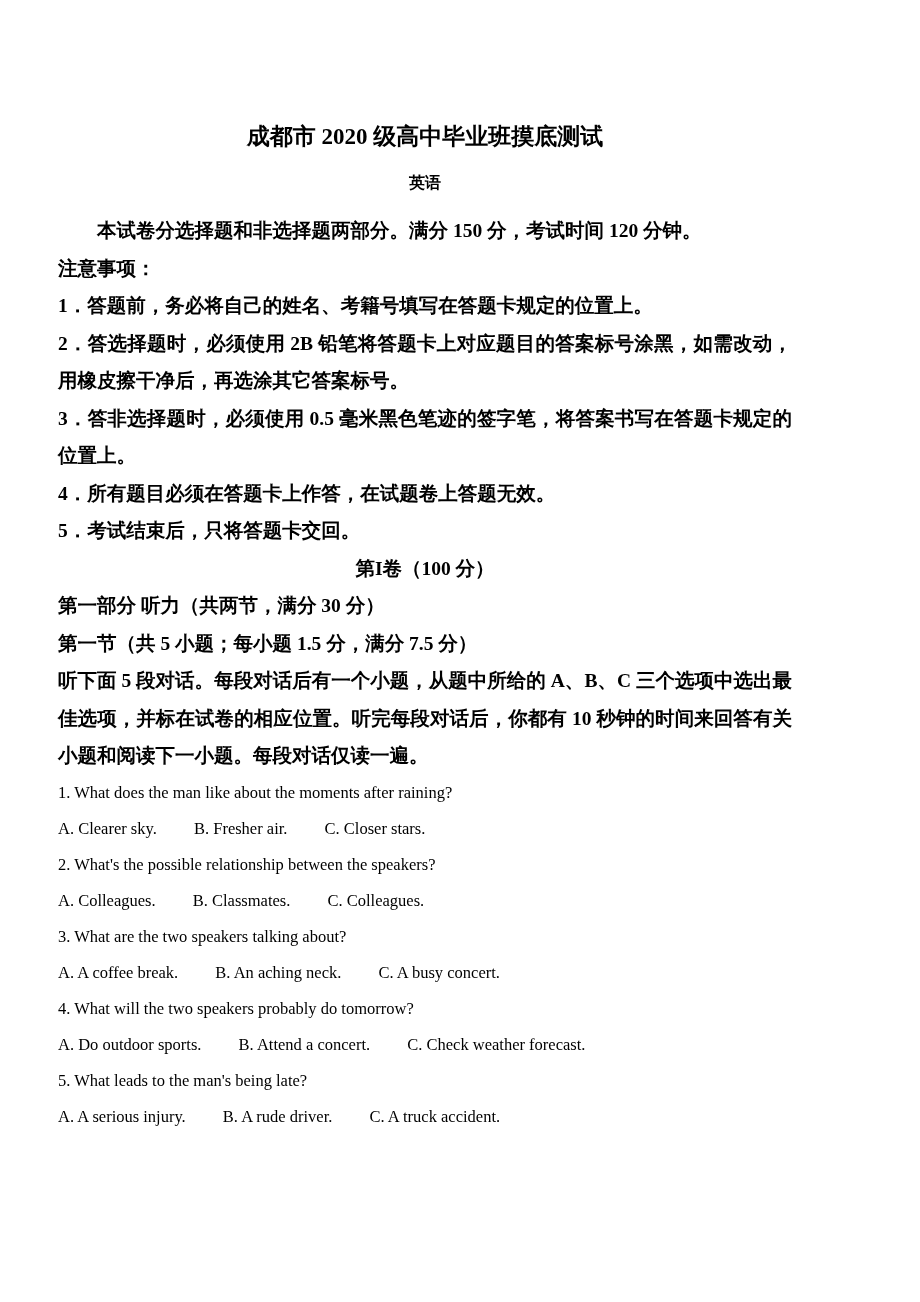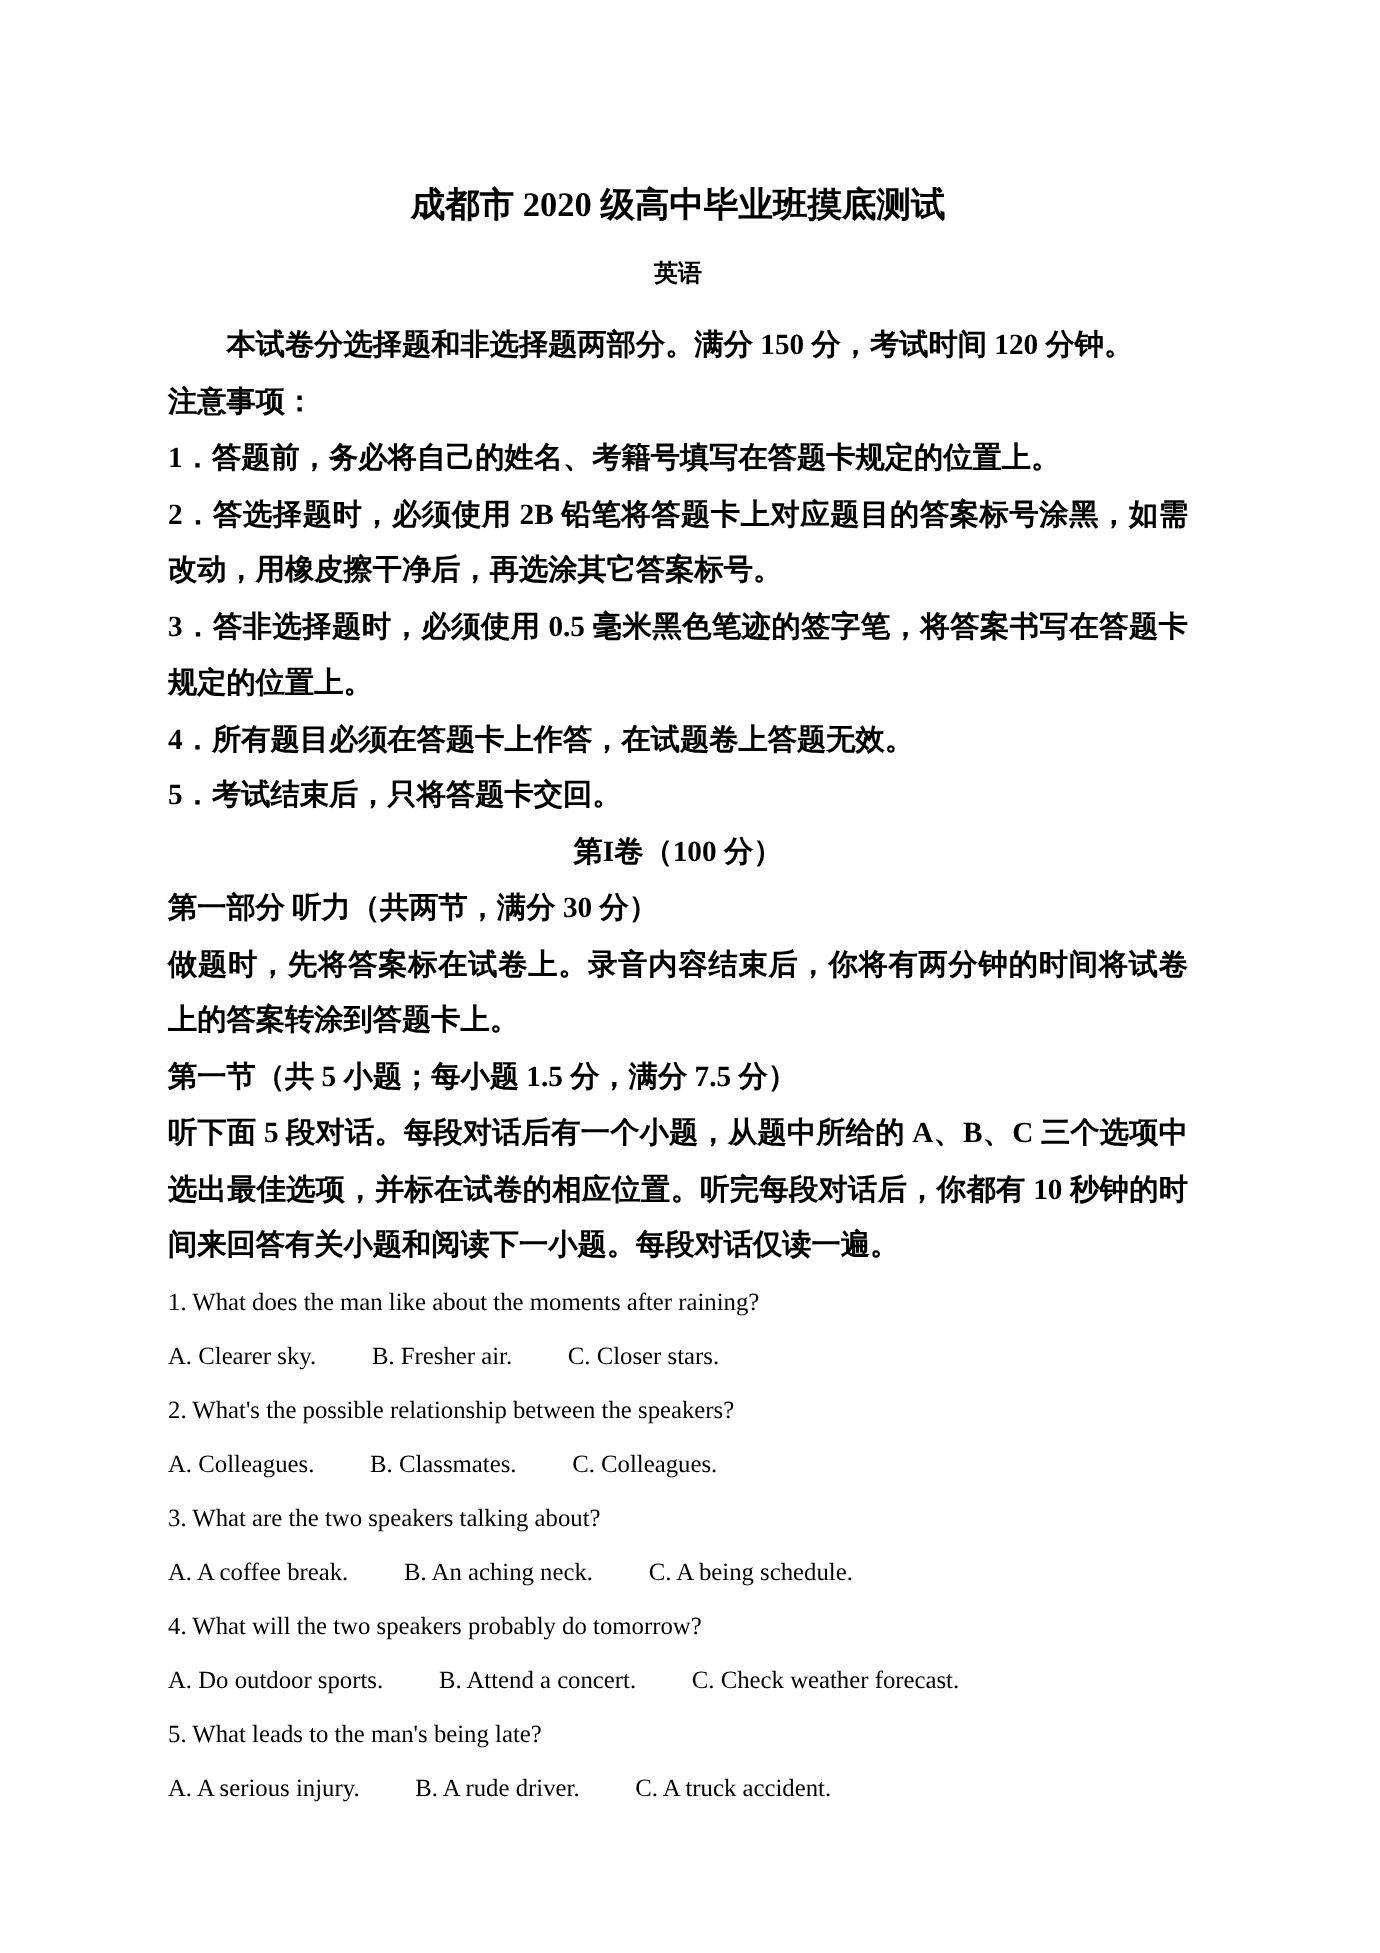--- a/index.html
+++ b/index.html
@@ -8,21 +8,21 @@
     width: 920px;
     height: 1302px;
     color: #000000;
     font-family: "Liberation Serif", "DejaVu Serif", serif;
     overflow: hidden;
   }
   .page {
     width: 920px;
     height: 1302px;
     background: #ffffff;
-    padding: 122px 128px 0 112px;
+    padding: 122px 128px 0 58px;
   }
   .title {
     text-align: center;
     font-size: 23px;
     font-weight: bold;
     line-height: 30px;
   }
   .subject {
     text-align: center;
     font-size: 16px;
@@ -68,21 +68,20 @@
 
   <p class="cn">1．答题前，务必将自己的姓名、考籍号填写在答题卡规定的位置上。</p>
   <p class="cn">2．答选择题时，必须使用 2B 铅笔将答题卡上对应题目的答案标号涂黑，如需改动，用橡皮擦干净后，再选涂其它答案标号。</p>
   <p class="cn">3．答非选择题时，必须使用 0.5 毫米黑色笔迹的签字笔，将答案书写在答题卡规定的位置上。</p>
   <p class="cn">4．所有题目必须在答题卡上作答，在试题卷上答题无效。</p>
   <p class="cn">5．考试结束后，只将答题卡交回。</p>
 
   <p class="center-line">第I卷（100 分）</p>
 
   <p class="cn">第一部分 听力（共两节，满分 30 分）</p>
-  <p class="cn">做题时，先将答案标在试卷上。录音内容结束后，你将有两分钟的时间将试卷上的答案转涂到答题卡上。</p>
 
   <p class="cn">第一节（共 5 小题；每小题 1.5 分，满分 7.5 分）</p>
   <p class="cn">听下面 5 段对话。每段对话后有一个小题，从题中所给的 A、B、C 三个选项中选出最佳选项，并标在试卷的相应位置。听完每段对话后，你都有 10 秒钟的时间来回答有关小题和阅读下一小题。每段对话仅读一遍。</p>
 
   <div>
     <p class="en">1. What does the man like about the moments after raining?</p>
     <p class="en opts">
       <span class="opt">A. Clearer sky.</span>
       <span class="opt">B. Fresher air.</span>
       <span class="opt">C. Closer stars.</span>
@@ -96,21 +95,21 @@
       <span class="opt">B. Classmates.</span>
       <span class="opt">C. Colleagues.</span>
     </p>
   </div>
 
   <div>
     <p class="en">3. What are the two speakers talking about?</p>
     <p class="en opts">
       <span class="opt">A. A coffee break.</span>
       <span class="opt">B. An aching neck.</span>
-      <span class="opt">C. A being schedule.</span>
+      <span class="opt">C. A busy concert.</span>
     </p>
   </div>
 
   <div>
     <p class="en">4. What will the two speakers probably do tomorrow?</p>
     <p class="en opts">
       <span class="opt">A. Do outdoor sports.</span>
       <span class="opt">B. Attend a concert.</span>
       <span class="opt">C. Check weather forecast.</span>
     </p>

